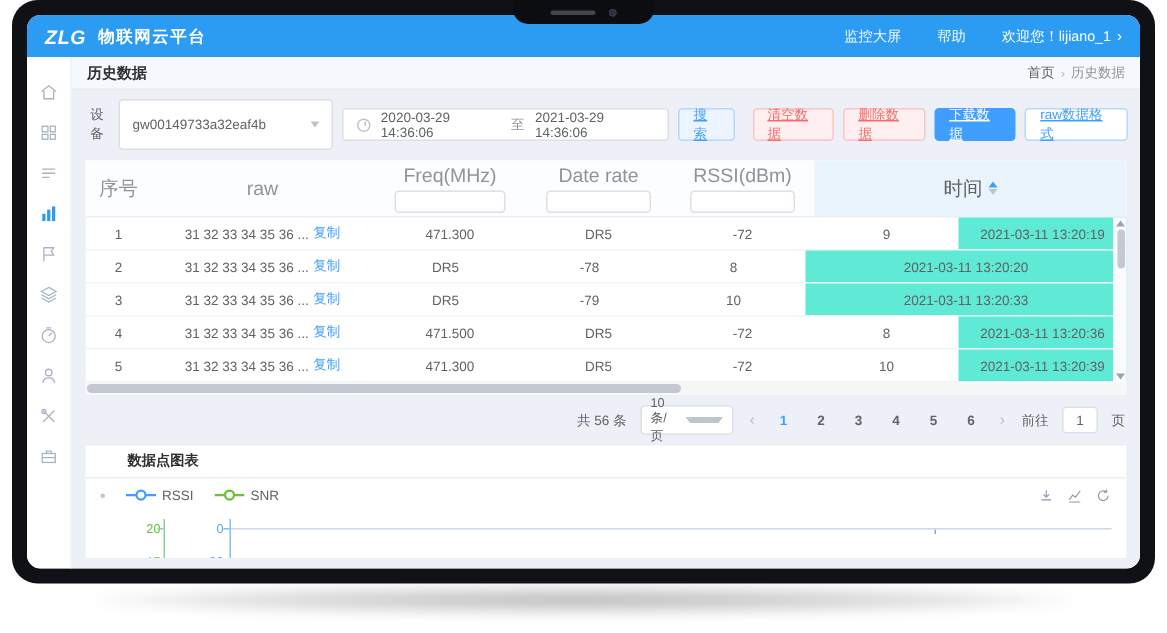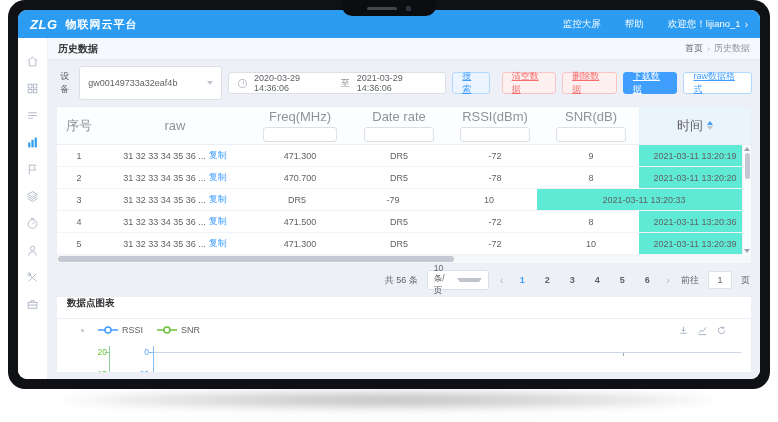--- a/index.html
+++ b/index.html
@@ -90,23 +90,23 @@
   .pagination { display:flex; align-items:center; justify-content:flex-end; gap:9px; padding:6px 2px; font-size:9px; color:#606266; flex:0 0 auto; }
   .page-size { width:62px; height:20px; border:1px solid #dcdfe6; border-radius:3px; background:#fff; display:flex; align-items:center; padding:0 6px; gap:4px; cursor:pointer; }
   .page-size span { flex:1; font-size:8.5px; color:#606266; }
   .pg-arrow { color:#b4bccc; font-size:11px; cursor:pointer; padding:0 2px; }
   .pg-num { width:16px; text-align:center; cursor:pointer; color:#606266; font-weight:bold; }
   .pg-num.active { color:#409eff; }
   .goto-input { width:24px; height:18px; border:1px solid #dcdfe6; border-radius:3px; text-align:center; font-size:9px; color:#606266; outline:none; }
 
   
   .chart-card { background:#fff; border:1px solid #ebeef5; flex:1; display:flex; flex-direction:column; min-height:0; }
-  .chart-head { height:22px; border-bottom:1px solid #ebeef5; display:flex; align-items:flex-start; padding:0 10px; flex:0 0 auto; }
+  .chart-head { height:22px; border-bottom:1px solid #ebeef5; display:flex; align-items:center; padding:0 28px; flex:0 0 auto; }
   .chart-title { font-size:9.5px; color:#303133; font-weight:bold; }
-  .legend-row { height:22px; display:flex; align-items:center; gap:14px; padding:0 24px; flex:0 0 auto; }
+  .legend-row { height:22px; display:flex; align-items:center; gap:14px; padding:0 10px; flex:0 0 auto; }
   .legend-dot { width:3px; height:3px; background:#c0c4cc; border-radius:50%; }
   .legend-item { display:flex; align-items:center; gap:4px; cursor:pointer; }
   .legend-item .lbl { font-size:9px; color:#606266; }
   .chart-tools { margin-left:auto; display:flex; gap:8px; align-items:center; }
   .chart-tools svg { stroke:#8a97ad; fill:none; stroke-width:1.6; cursor:pointer; }
   .chart-area { position:relative; flex:1; overflow:hidden; }
   .ytick { position:absolute; font-size:8.5px; width:22px; text-align:right; line-height:10px; }
   .ytick.snr { color:#67c23a; }
   .ytick.rssi { color:#5aa8f5; }
   .axis { position:absolute; top:5px; height:46px; width:1px; }
@@ -247,24 +247,20 @@
                   <input class="filter-input" style="">
                 </div>
                 <div class="th col-rate">
                   <span class="th-label">Date rate</span>
                   <input class="filter-input" style="">
                 </div>
                 <div class="th col-rssi">
                   <span class="th-label">RSSI(dBm)</span>
                   <input class="filter-input" style="">
                 </div>
-                <div class="th col-snr">
-                  <span class="th-label">SNR(dB)</span>
-                  <input class="filter-input" style="">
-                </div>
                 <div class="th col-time">
                   <span class="th-label">时间</span>
                   <span class="sort">
                       <span class="up"></span>
                       <span class="dn"></span>
                     </span>
                 </div>
               </div>
 
               <div class="t-body">
@@ -279,21 +275,20 @@
                   <div class="td col-rssi">-72</div>
                   <div class="td col-snr">9</div>
                   <div class="td col-time">2021-03-11 13:20:19</div>
                 </div>
                 <div class="t-row">
                   <div class="td col-no">2</div>
                   <div class="td col-raw">
                       <span>31 32 33 34 35 36 ...</span>
                       <span class="copy-link">复制</span>
                     </div>
-                  <div class="td col-freq">470.700</div>
                   <div class="td col-rate">DR5</div>
                   <div class="td col-rssi">-78</div>
                   <div class="td col-snr">8</div>
                   <div class="td col-time">2021-03-11 13:20:20</div>
                 </div>
                 <div class="t-row">
                   <div class="td col-no">3</div>
                   <div class="td col-raw">
                       <span>31 32 33 34 35 36 ...</span>
                       <span class="copy-link">复制</span>

